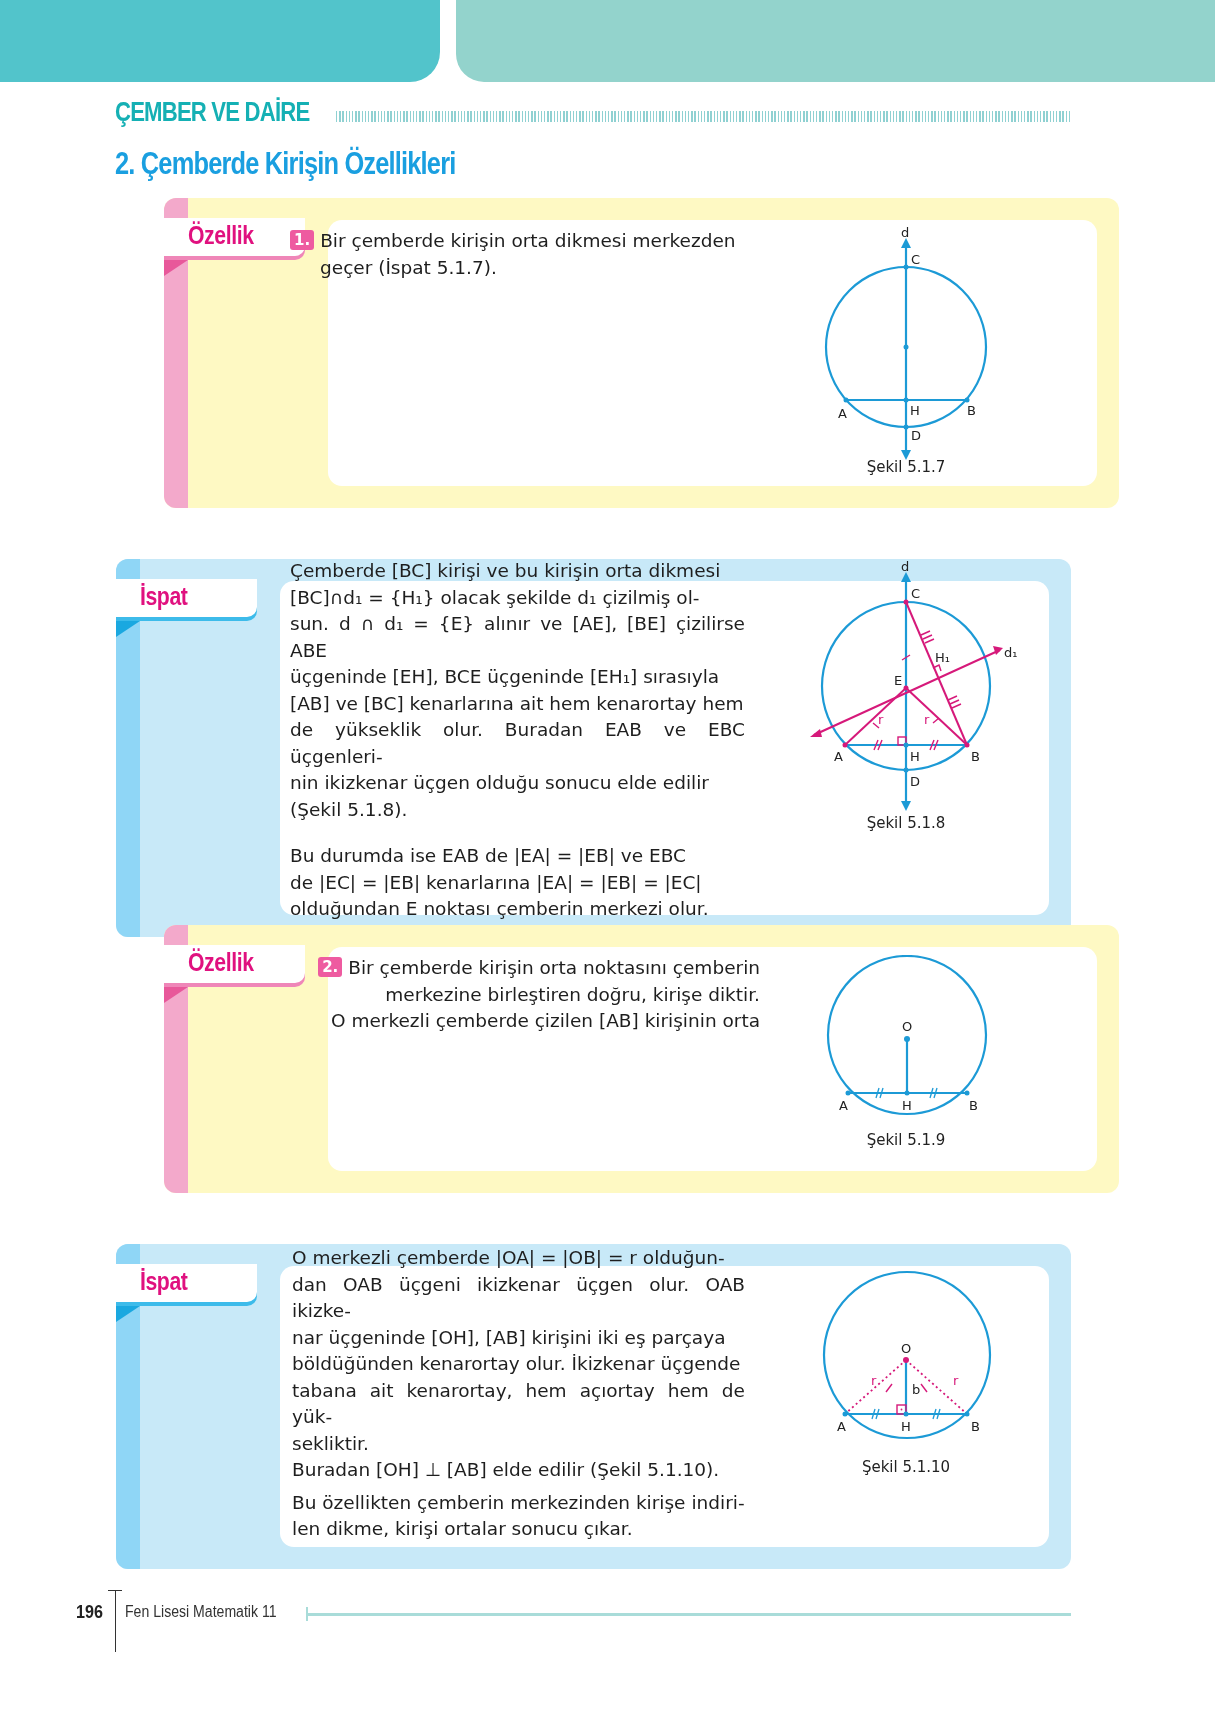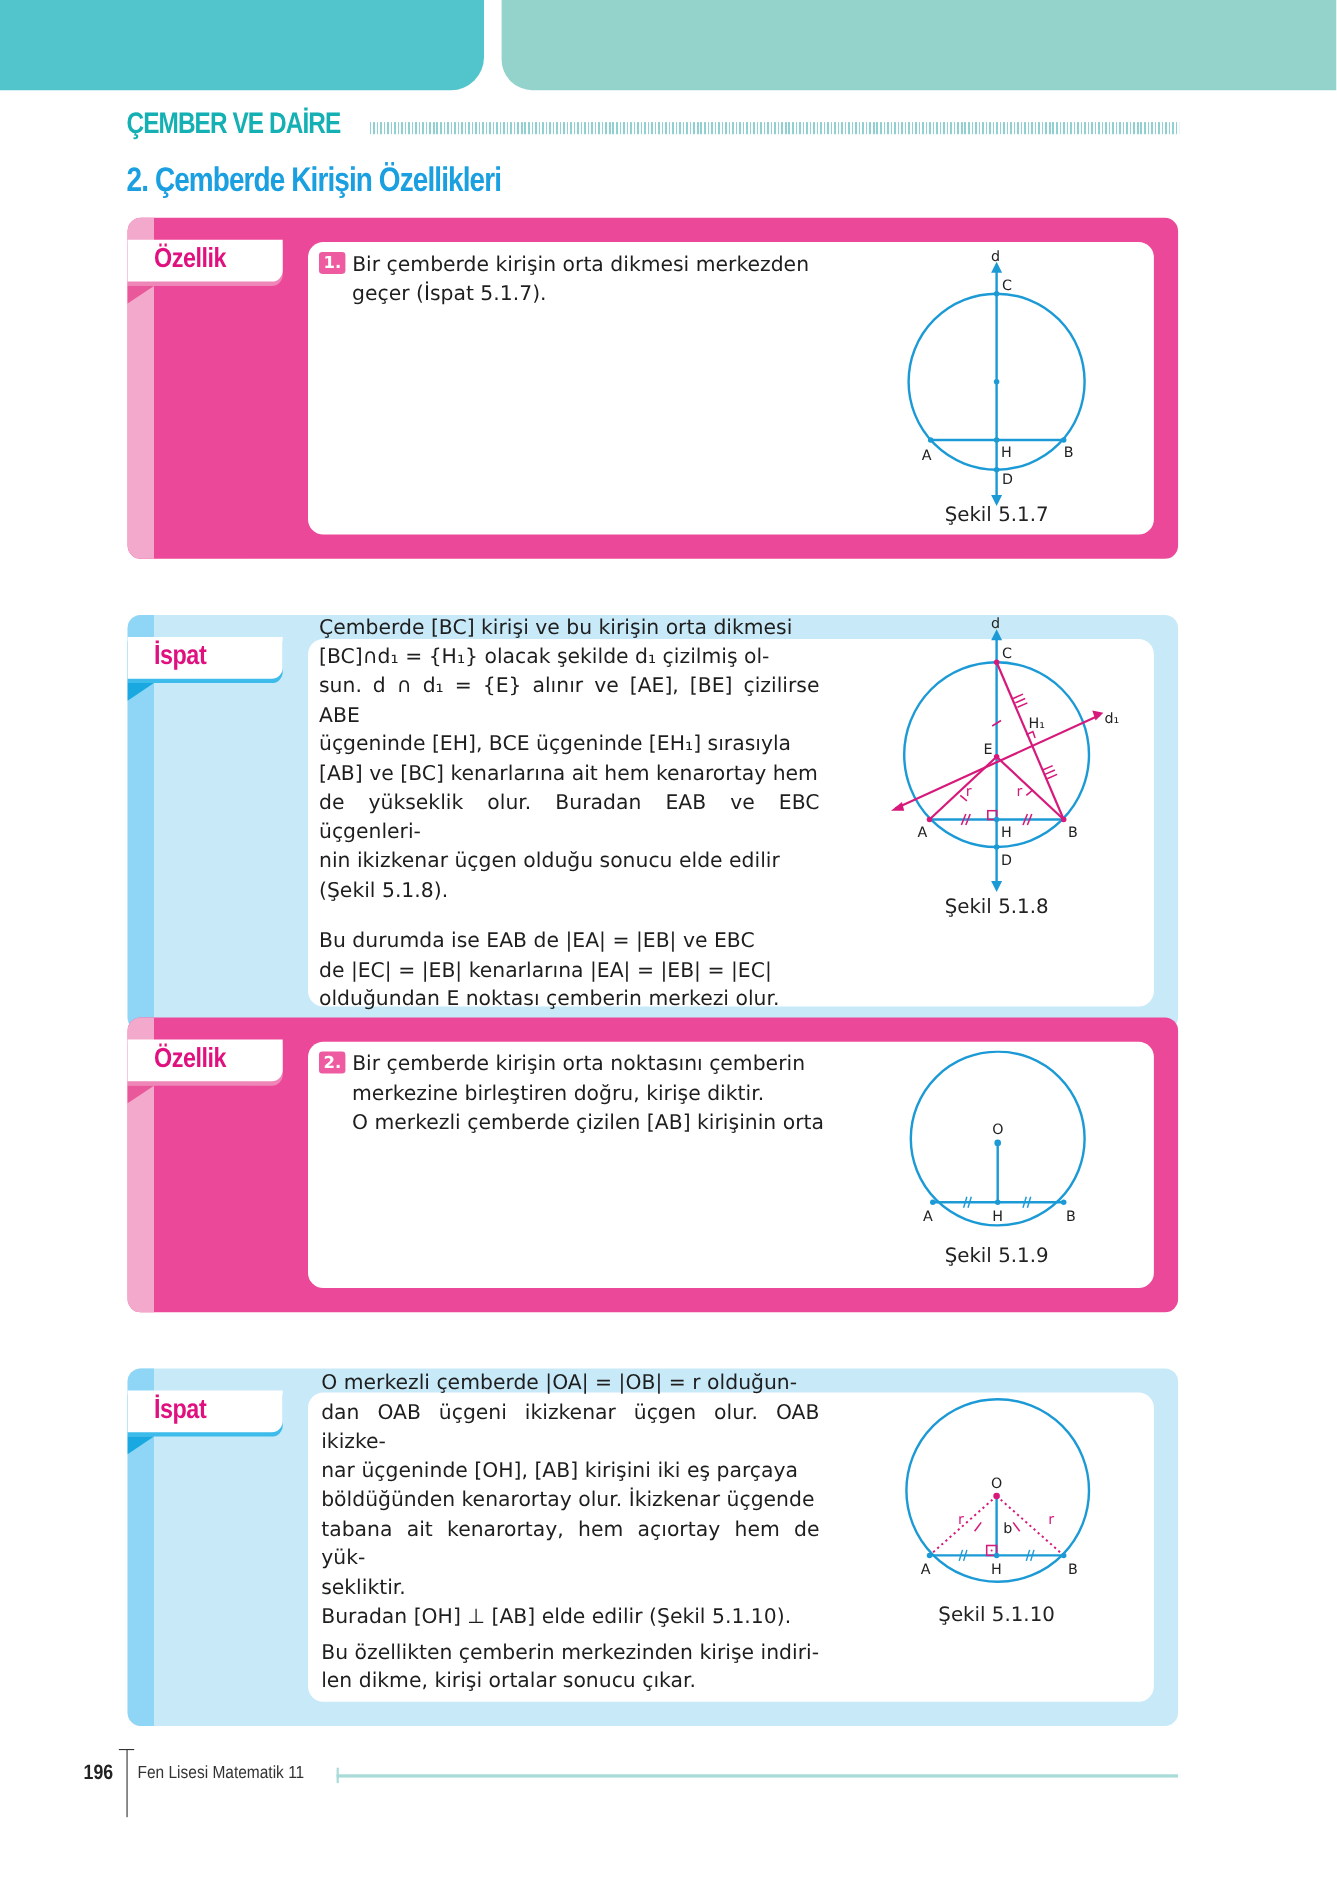--- a/index.html
+++ b/index.html
@@ -6,40 +6,40 @@
   body { width: 1215px; height: 1718px; background: #ffffff; position: relative; overflow: hidden; font-family: "Liberation Sans", sans-serif; color: #222; }
   .top-left { position: absolute; left: 0; top: 0; width: 440px; height: 82px; background: #52c4cb; border-bottom-right-radius: 30px; }
   .top-right { position: absolute; left: 456px; top: 0; width: 759px; height: 82px; background: #93d3cc; border-bottom-left-radius: 28px; }
   .top-gap { position: absolute; left: 440px; top: 0; width: 16px; height: 82px; background: #fff; }
   .chapter { position: absolute; left: 115px; top: 97px; font-weight: bold; font-size: 27px; color: #15b0b4; letter-spacing: -1px; transform: scaleX(0.82); transform-origin: left; white-space: nowrap; }
   .chapter-rule { position: absolute; left: 336px; top: 111px; width: 736px; height: 11px; background: repeating-linear-gradient(90deg, #8fd1d2 0 1.4px, transparent 1.4px 3.2px); }
   .section-title { position: absolute; left: 115px; top: 146px; font-weight: bold; font-size: 31px; color: #1a9fe0; letter-spacing: -1px; transform: scaleX(0.82); transform-origin: left; white-space: nowrap; }
 
   .box { position: absolute; left: 116px; width: 955px; border-radius: 12px; }
   .box .strip { position: absolute; left: 0; top: 0; bottom: 0; width: 24px; border-top-left-radius: 12px; border-bottom-left-radius: 12px; }
-  .box.pink { background: #ec4899; }
+  .box.pink { background: #fef9c3; margin-left: 48px; }
   .box.pink .strip { background: #f3a9cb; }
   .box.blue { background: #c8e9f8; margin-top: 32px; }
   .box.blue .strip { background: #8fd6f6; }
   .box .inner { position: absolute; left: 164px; right: 22px; top: 22px; bottom: 22px; background: #ffffff; border-radius: 14px; }
   .tab { position: absolute; left: 0; top: 20px; width: 141px; height: 38px; background: #fff; border-bottom-right-radius: 10px; }
   .pink .tab { box-shadow: 0 4px 0 #ef86b8; }
   .blue .tab { box-shadow: 0 4px 0 #3dbbea; }
   .tab-label { position: absolute; left: 24px; top: 3px; font-weight: bold; font-size: 25px; color: #e0117f; letter-spacing: -0.5px; transform: scaleX(0.85); transform-origin: left; }
   .tab-corner { position: absolute; left: 0; top: 62px; width: 0; height: 0; border-top: 16px solid; border-left: 24px solid transparent; }
   .pink .tab-corner { border-top-color: #e8589a; }
   .blue .tab-corner { border-top-color: #1aa8e0; }
   .pink .tab-corner { border-left: 0; border-right: 24px solid transparent; }
   .blue .tab-corner { border-left: 0; border-right: 24px solid transparent; }
 
   .text { position: absolute; font-family: "DejaVu Sans", sans-serif; font-size: 18.5px; line-height: 26.5px; color: #1e1e1e; }
   .text p { margin: 0; }
   .num-badge { display: inline-block; background: #ee5ba0; color: #fff; font-weight: bold; font-size: 15px; line-height: 20px; padding: 0 4px; border-radius: 3px; margin-right: 6px; vertical-align: 2px; }
   .figure { position: absolute; }
-  .fig-caption { font-family: "DejaVu Sans", sans-serif; font-size: 18px; color: #222; text-align: center; position: absolute; }
+  .fig-caption { font-family: "DejaVu Sans", sans-serif; font-size: 15px; color: #222; text-align: center; position: absolute; }
   svg text { font-family: "DejaVu Sans", sans-serif; fill: #222; }
 
   .footer-page { position: absolute; left: 76px; top: 1601px; font-weight: bold; font-size: 19px; color: #222; transform: scaleX(0.85); transform-origin: left; }
   .footer-vline { position: absolute; left: 115px; top: 1590px; width: 1px; height: 62px; background: #333; }
   .footer-tick { position: absolute; left: 108px; top: 1590px; width: 14px; height: 1px; background: #333; }
   .footer-book { position: absolute; left: 125px; top: 1603px; font-size: 16px; color: #333; transform: scaleX(0.88); transform-origin: left; white-space: nowrap; }
   .footer-rule { position: absolute; left: 306px; top: 1613px; width: 765px; height: 3px; background: #a9dcd9; }
   .footer-rule-end { position: absolute; left: 306px; top: 1607px; width: 2px; height: 14px; background: #a9dcd9; }
 </style>
 </head>
@@ -164,21 +164,21 @@
 </div>
 
 <div class="box pink" style="top:925px; height:268px;">
   <div class="strip"></div>
   <div class="tab">
     <span class="tab-label">Özellik</span>
   </div>
   <div class="tab-corner"></div>
   <div class="inner"></div>
 </div>
-<div class="text" style="left:290px; top:955px; width:470px;">
+<div class="text" style="left:290px; top:955px; width:470px;text-align:right;">
   <p><span class="num-badge">2.</span><span>Bir çemberde kirişin orta noktasını çemberin</span></p>
   <p style="padding-left:30px;">merkezine birleştiren doğru, kirişe diktir.</p>
   <p style="padding-left:30px;">O merkezli çemberde çizilen [AB] kirişinin orta</p>
 </div>
 <div class="figure" style="left:810px; top:955px; width:200px; height:200px;">
   <svg width="200" height="200" viewBox="0 0 200 200">
     <circle cx="97" cy="80" r="79" fill="none" stroke="#1c9ad6" stroke-width="2.2"></circle>
     <line x1="38" y1="138" x2="157" y2="138" stroke="#1c9ad6" stroke-width="2.2"></line>
     <line x1="97" y1="84" x2="97" y2="138" stroke="#1c9ad6" stroke-width="2.2"></line>
     <circle cx="97" cy="84" r="3" fill="#1c9ad6"></circle>

